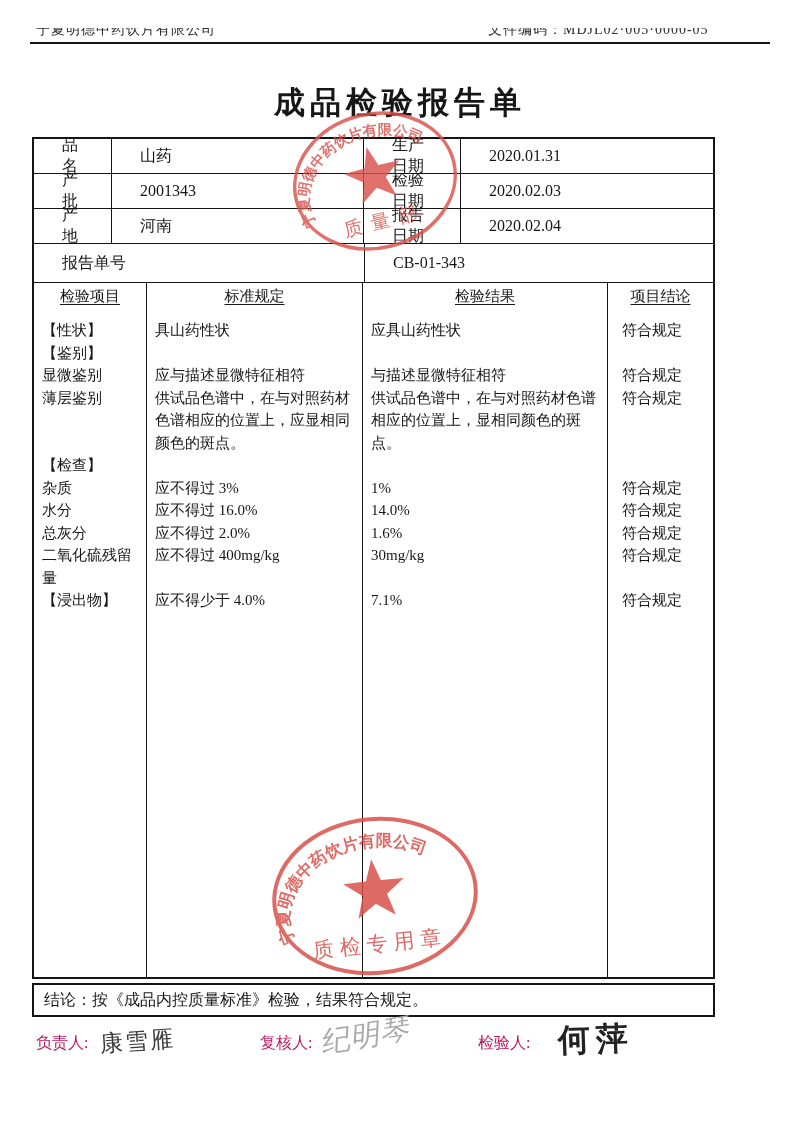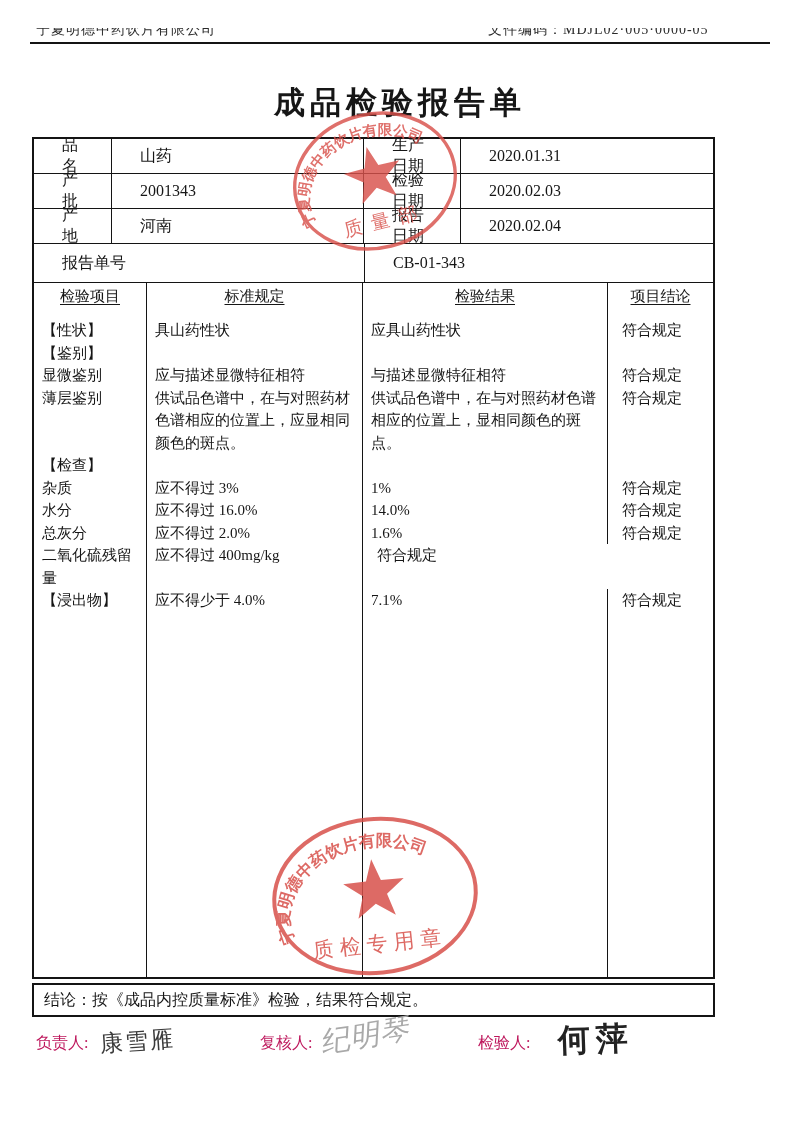--- a/index.html
+++ b/index.html
@@ -167,20 +167,21 @@
       </div>
       <div class="mrow">
         <div class="mc">总灰分</div>
         <div class="mc">应不得过 2.0%</div>
         <div class="mc">1.6%</div>
         <div class="mc c4">符合规定</div>
       </div>
       <div class="mrow">
         <div class="mc">二氧化硫残留量</div>
         <div class="mc">应不得过 400mg/kg</div>
+        <div class="mc">30mg/kg</div>
         <div class="mc c4">符合规定</div>
       </div>
       <div class="mrow">
         <div class="mc">【浸出物】</div>
         <div class="mc">应不得少于 4.0%</div>
         <div class="mc">7.1%</div>
         <div class="mc c4">符合规定</div>
       </div>
       <div class="mrow fill">
         <div class="mc"></div>

